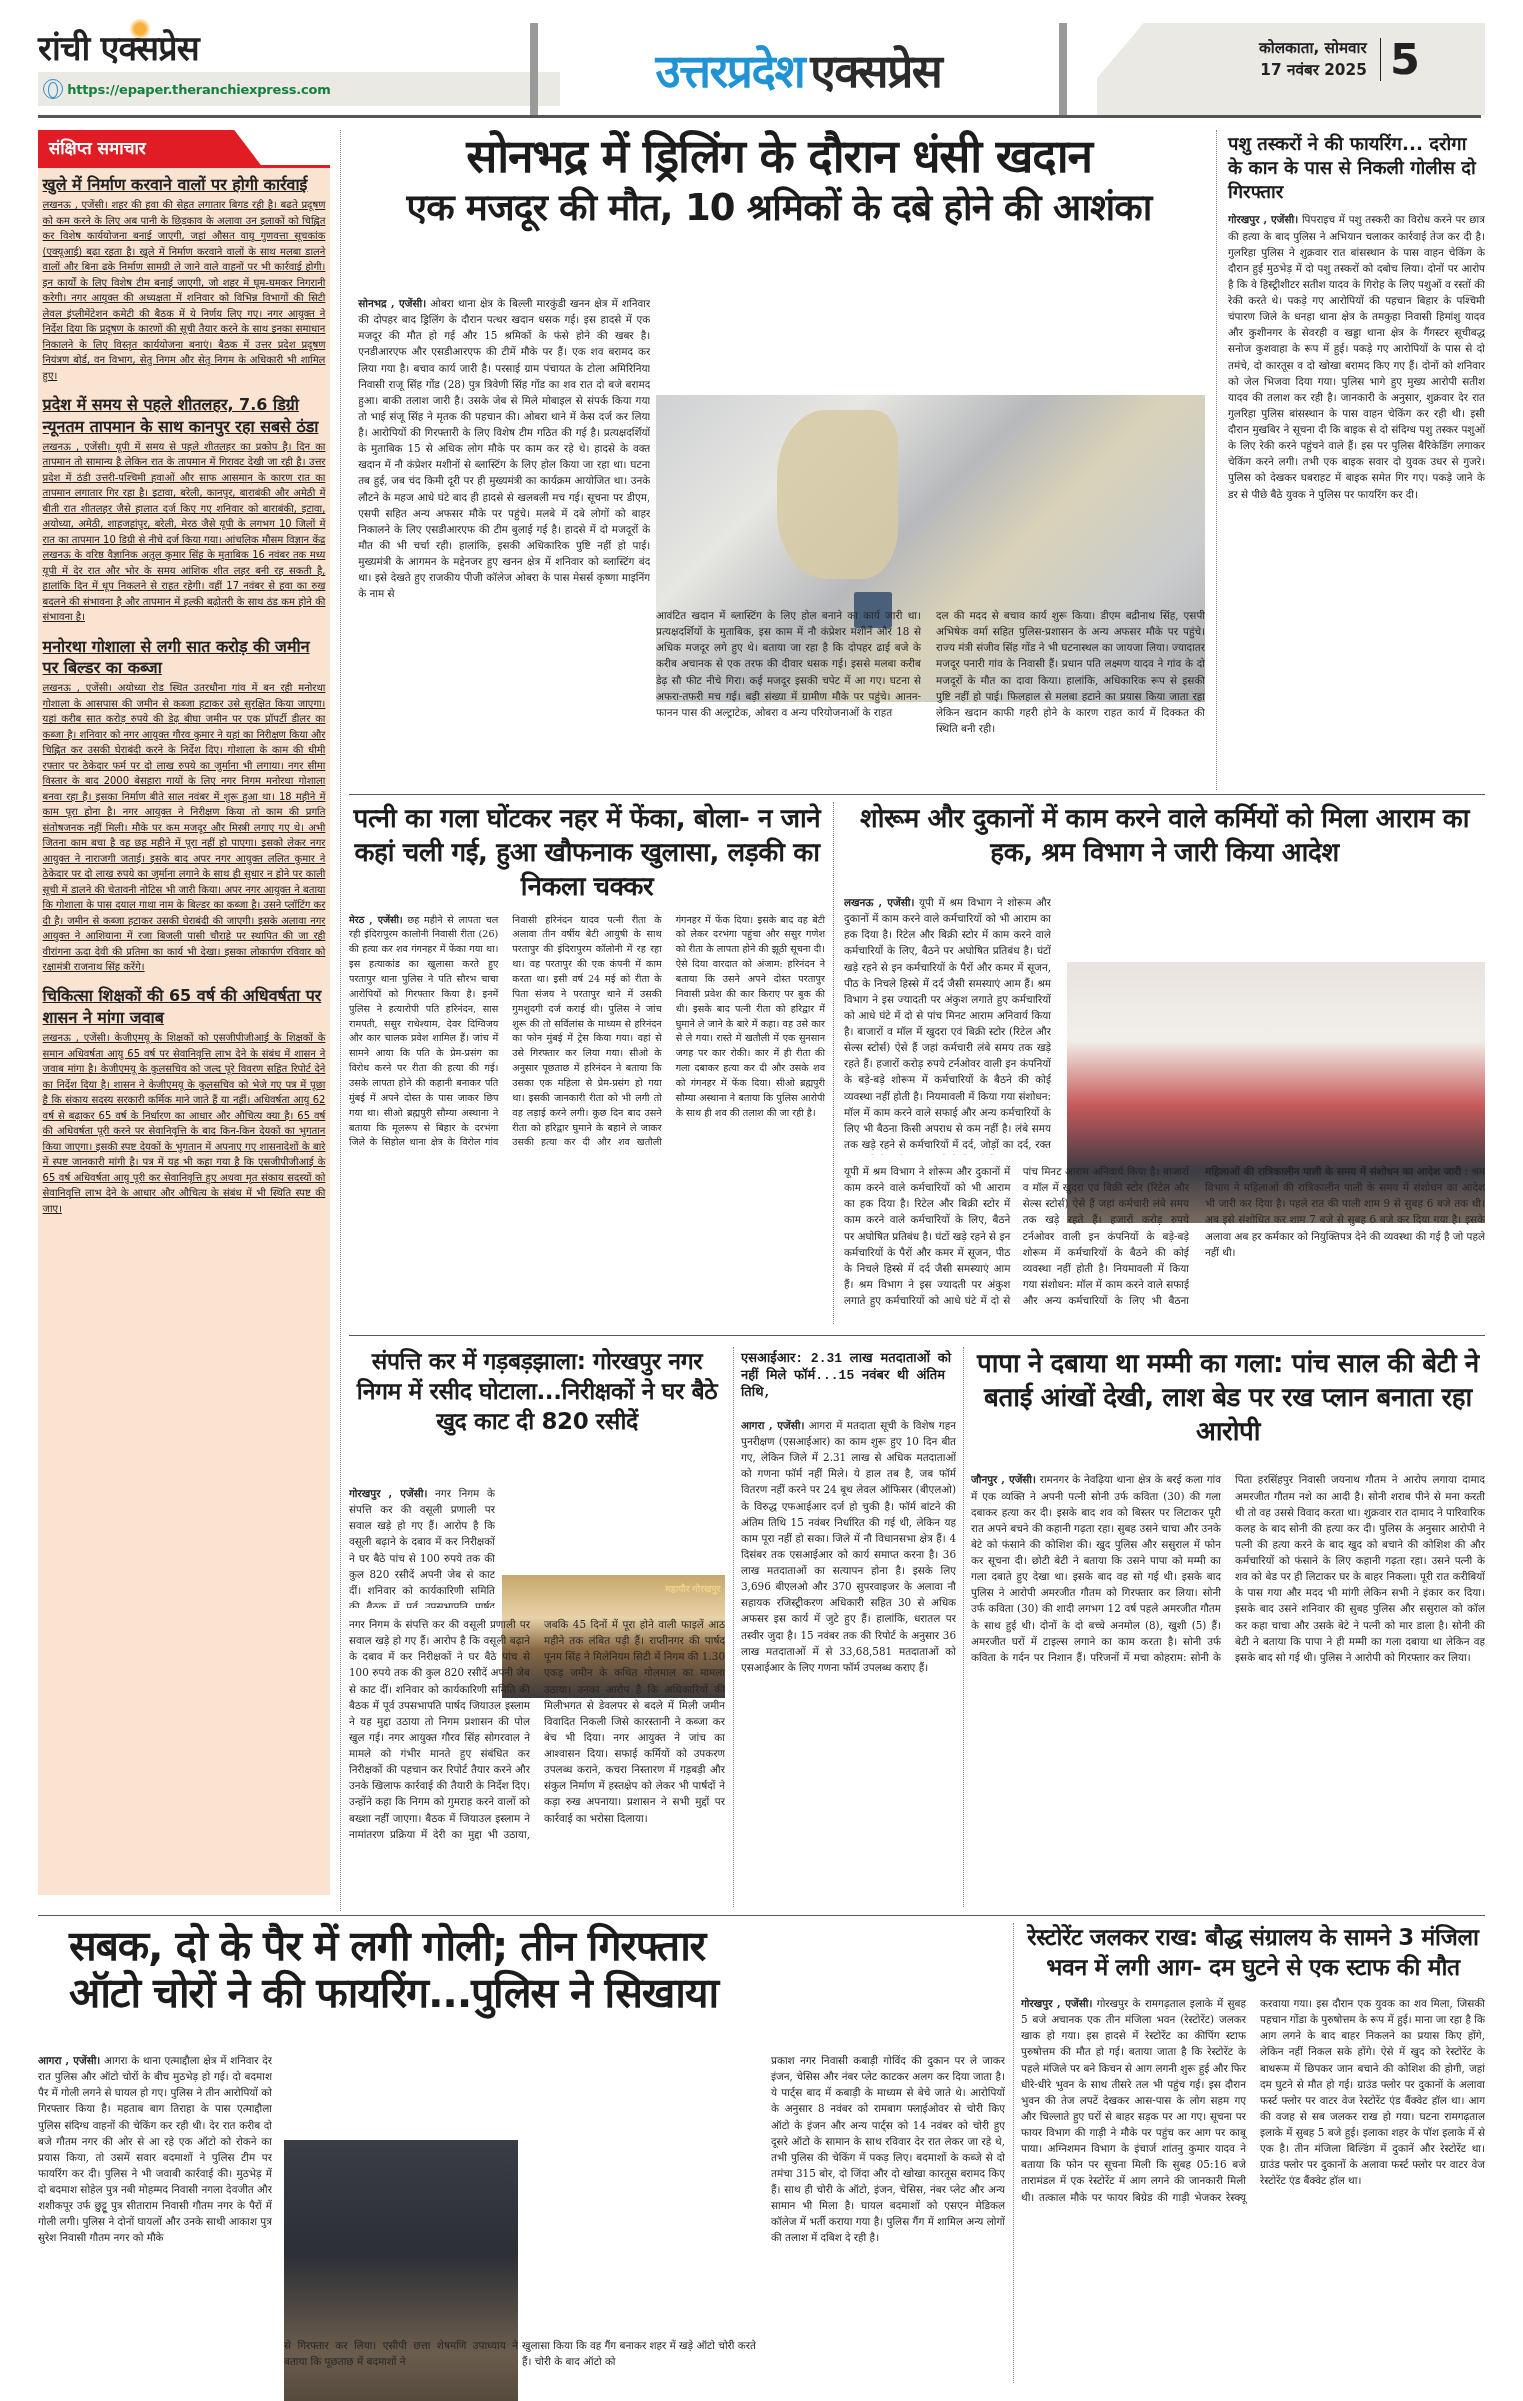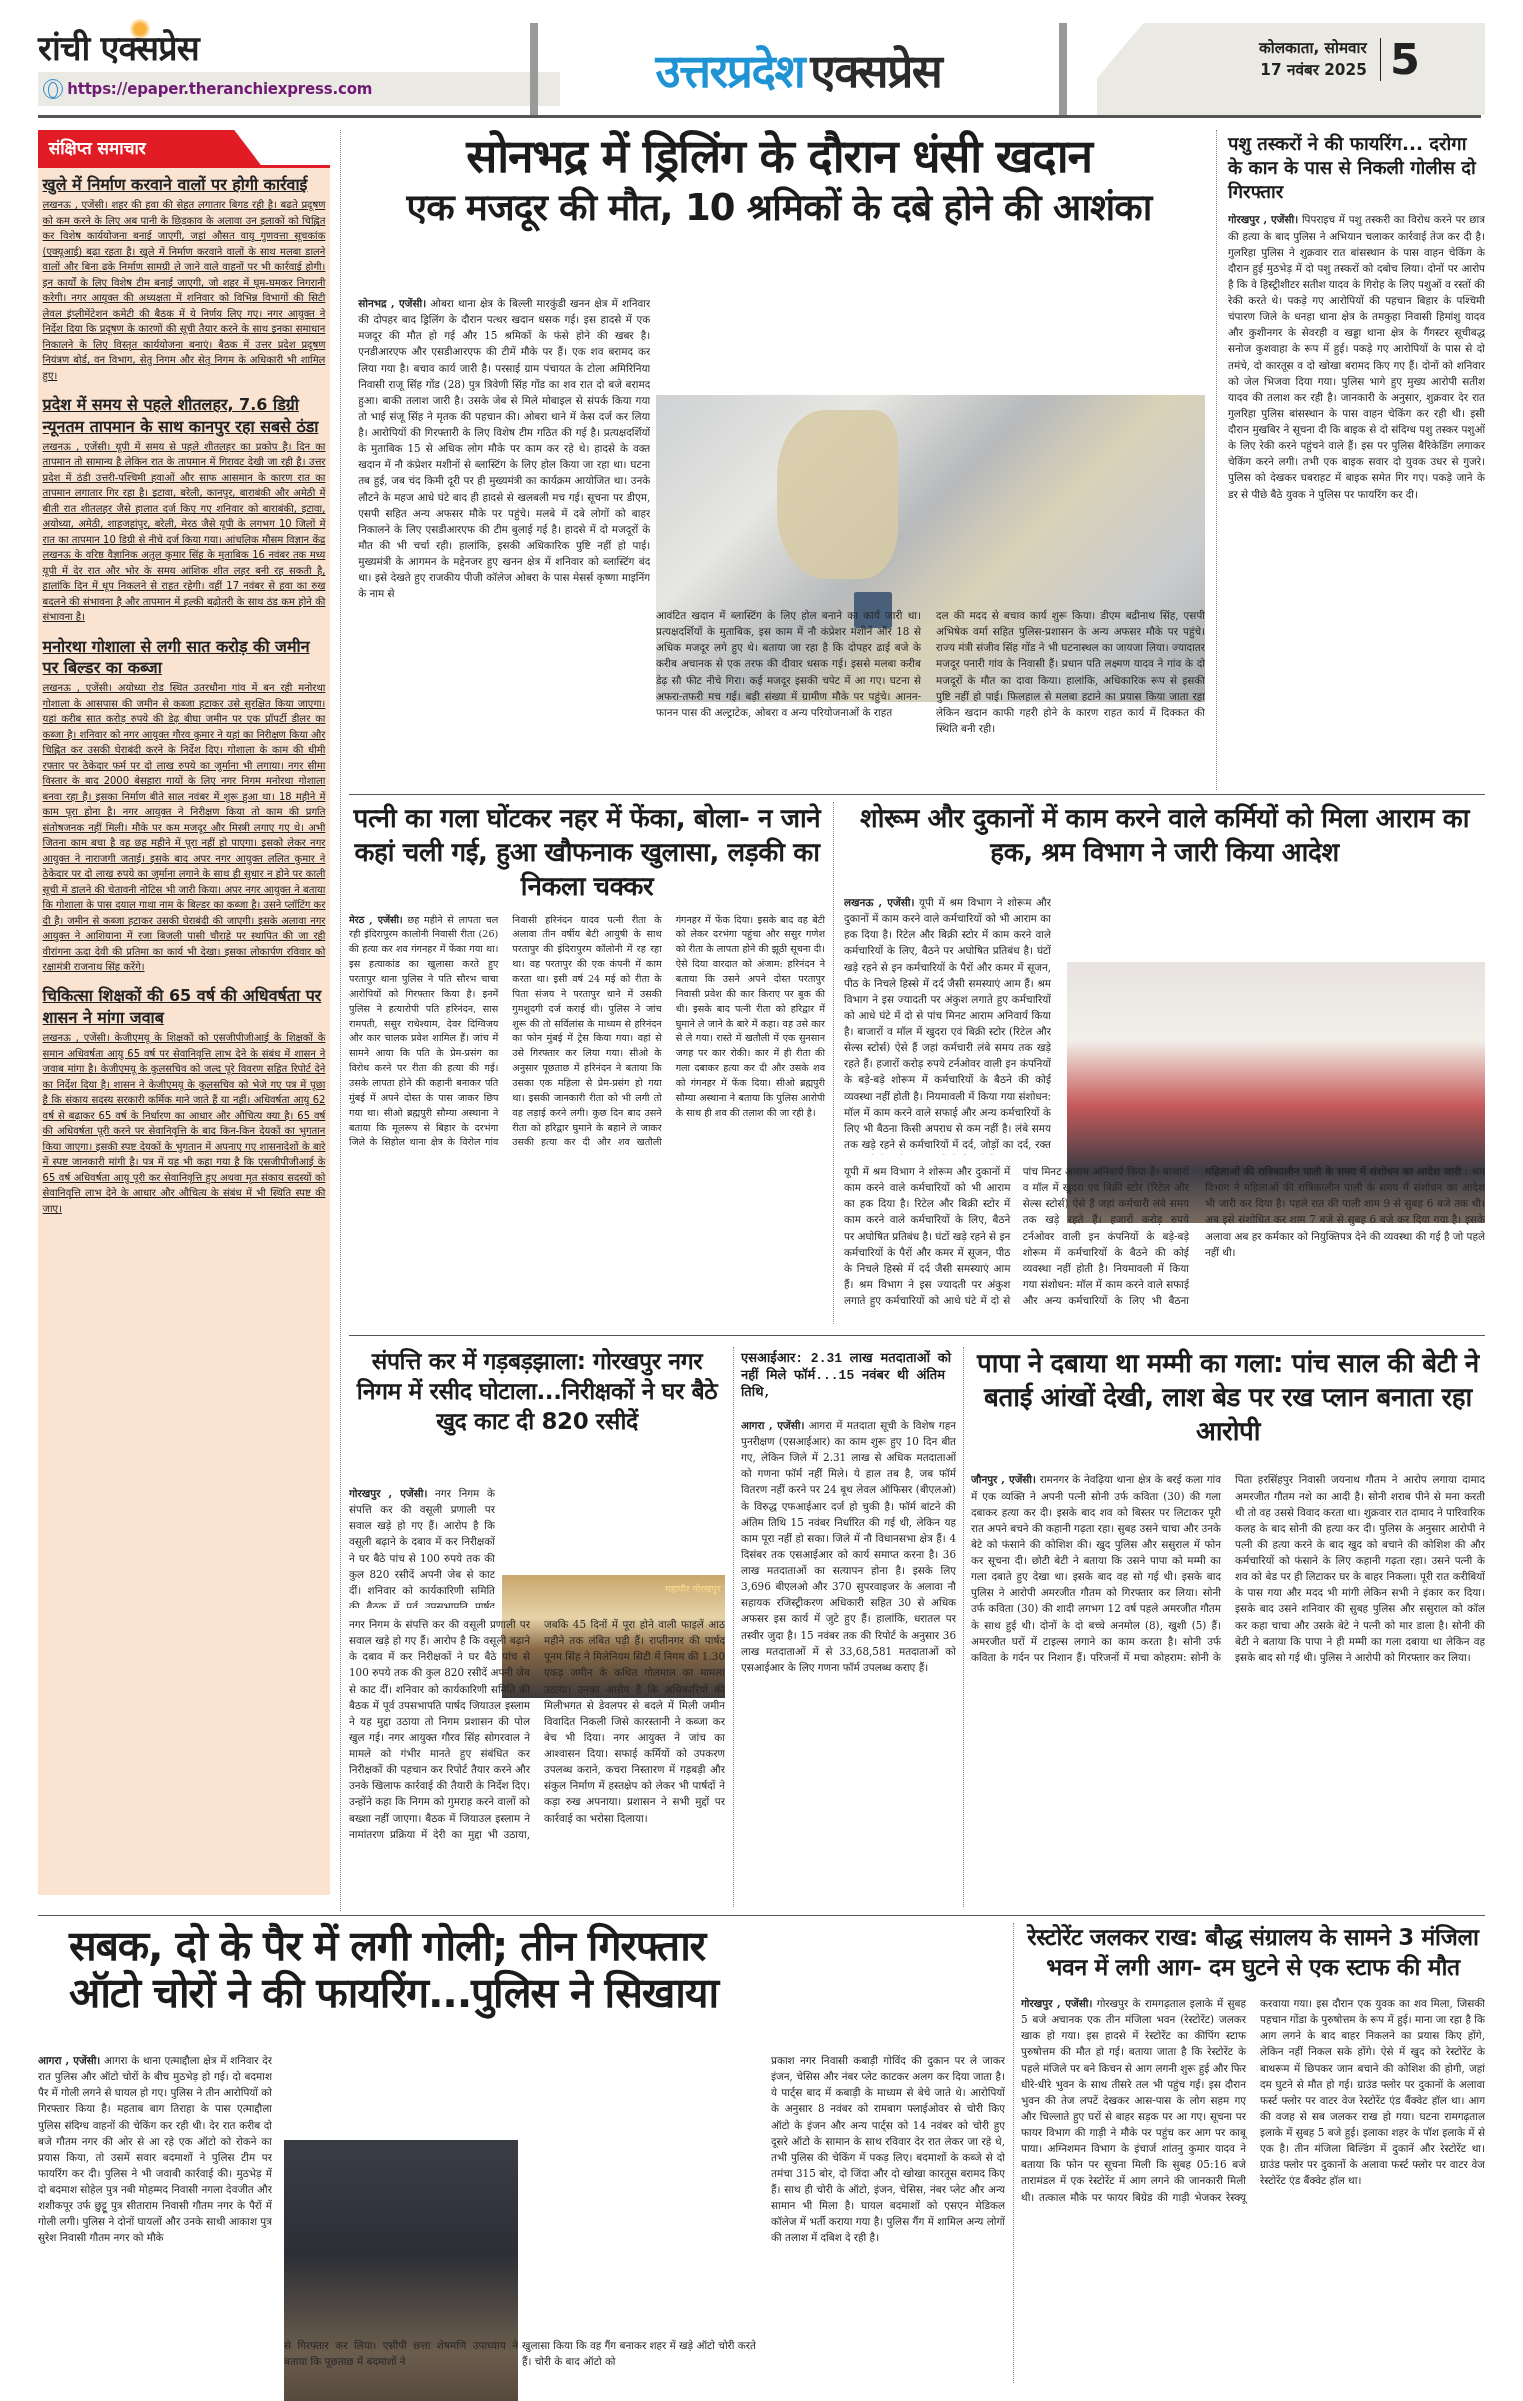--- a/index.html
+++ b/index.html
@@ -6,21 +6,21 @@
   html, body { width: 1523px; height: 2401px; background: #ffffff; overflow: hidden; }
   body { font-family: "DejaVu Sans", sans-serif; color: #1a1a1a; position: relative; }
 
   .abs { position: absolute; }
 
   
   .mast-logo-title { font-weight: bold; font-size: 34px; line-height: 1; color: #222; letter-spacing: -0.8px; }
   .mast-url-bar { background: #ebe9e4; height: 34px; display: flex; align-items: center; padding-left: 4.6px; }
   .globe { width: 20px; height: 20px; border: 1.5px solid #2a8bd0; border-radius: 50%; margin-right: 4.6px; position: relative; }
   .globe:after { content: ""; position: absolute; left: 4.6px; top: 1.5px; width: 7.7px; height: 14px; border: 1.5px solid #2a8bd0; border-radius: 50%; }
-  .mast-url { font-weight: bold; font-size: 15px; color: #701a75; letter-spacing: -0.2px; }
+  .mast-url { font-weight: bold; font-size: 13px; color: #15803d; letter-spacing: -0.2px; }
   .mast-center { display: flex; align-items: center; justify-content: center; }
   .bracket { width: 7.7px; background: #9a9a9a; }
   .mast-name-a { color: #1f93d4; font-weight: bold; font-size: 46px; letter-spacing: -1.5px; }
   .mast-name-b { color: #2b2b2b; font-weight: bold; font-size: 46px; letter-spacing: -1.5px; margin-left: 6.1px; }
   .mast-right-bg { background: #ebe9e4; clip-path: polygon(12% 0, 100% 0, 100% 100%, 0 100%, 0 60%); }
   .mast-date { text-align: right; font-weight: bold; font-size: 15.3px; line-height: 1.45; color: #222; }
   .mast-page { font-weight: bold; font-size: 43px; color: #222; border-left: 1.5px solid #222; padding-left: 9.2px; line-height: 1; }
   .rule { background: #555; height: 3.1px; }
 
   

